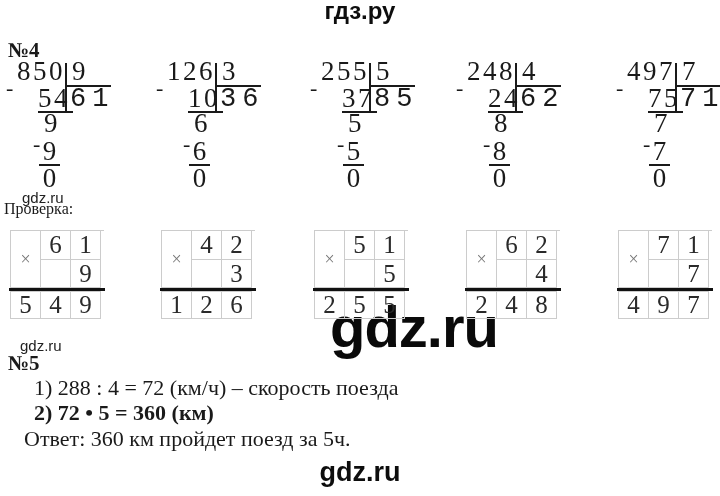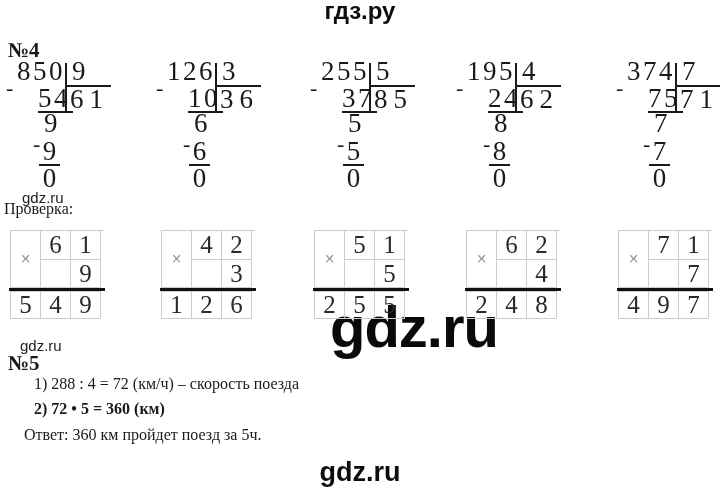--- a/index.html
+++ b/index.html
@@ -28,28 +28,28 @@
     letter-spacing:-1px;line-height:1;
   }
   .wm-bottom{
     top:457px;left:0;width:720px;text-align:center;
     font-family:"Liberation Sans", sans-serif;font-weight:bold;font-size:27px;color:#0d0d0d;
   }
 
   
   .task-label{font-weight:bold;font-size:21px;}
   .check-label{font-size:16px;}
-  .task5-line{font-size:16px;white-space:nowrap;}
+  .task5-line{font-size:22px;white-space:nowrap;}
 
   
   .division{position:absolute;top:62px;width:115px;height:132px;}
   .division span{position:absolute;font-size:27px;line-height:26px;display:inline-block;}
   .division .dividend{left:11px;top:-4px;letter-spacing:2.5px;}
   .division .divisor{left:66px;top:-4px;}
-  .division .quotient{left:64px;top:24px;letter-spacing:6px;}
+  .division .quotient{left:64px;top:24px;letter-spacing:6px;font-family:Liberation Mono, monospace;}
   .division .vbar{left:59px;top:1px;width:2px;height:49px;background:var(--ink);}
   .division .hbar{left:59px;top:23px;width:46px;height:2px;background:var(--ink);}
   .division .minus{font-size:22px;line-height:20px;}
   .division .m1{left:0px;top:16px;}
   .division .m2{left:27px;top:72px;}
   .division .sub1{left:20px;top:23px;letter-spacing:2.5px;border-bottom:2px solid var(--ink);padding-right:3px;margin-left:12px;}
   .division .bring{left:38px;top:48px;}
   .division .sub2{left:33px;top:76px;width:21px;text-align:center;border-bottom:2px solid var(--ink);}
   .division .result{left:33px;top:103px;width:21px;text-align:center;}
 
@@ -124,35 +124,35 @@
   <span class="quotient">85</span>
   <span class="sub1">37</span>
   <span class="bring">5</span>
   <span class="minus m2">-</span>
   <span class="sub2">5</span>
   <span class="result">0</span>
 </div>
 
 <div class="division col-3">
   <span class="minus m1">-</span>
-  <span class="dividend">195</span>
+  <span class="dividend">248</span>
   <span class="vbar"></span>
   <span class="divisor">4</span>
   <span class="hbar"></span>
   <span class="quotient">62</span>
   <span class="sub1">24</span>
   <span class="bring">8</span>
   <span class="minus m2">-</span>
   <span class="sub2">8</span>
   <span class="result">0</span>
 </div>
 
 <div class="division col-4">
   <span class="minus m1">-</span>
-  <span class="dividend">374</span>
+  <span class="dividend">497</span>
   <span class="vbar"></span>
   <span class="divisor">7</span>
   <span class="hbar"></span>
   <span class="quotient">71</span>
   <span class="sub1">75</span>
   <span class="bring">7</span>
   <span class="minus m2">-</span>
   <span class="sub2">7</span>
   <span class="result">0</span>
 </div>

